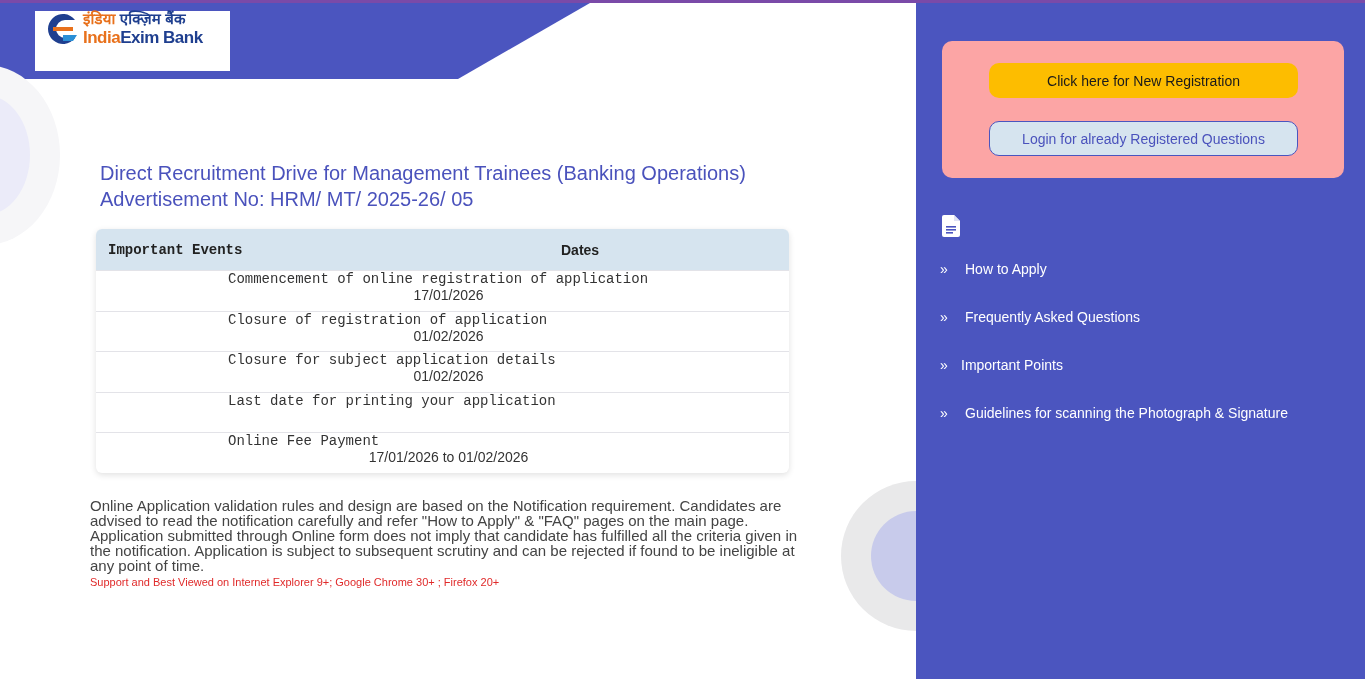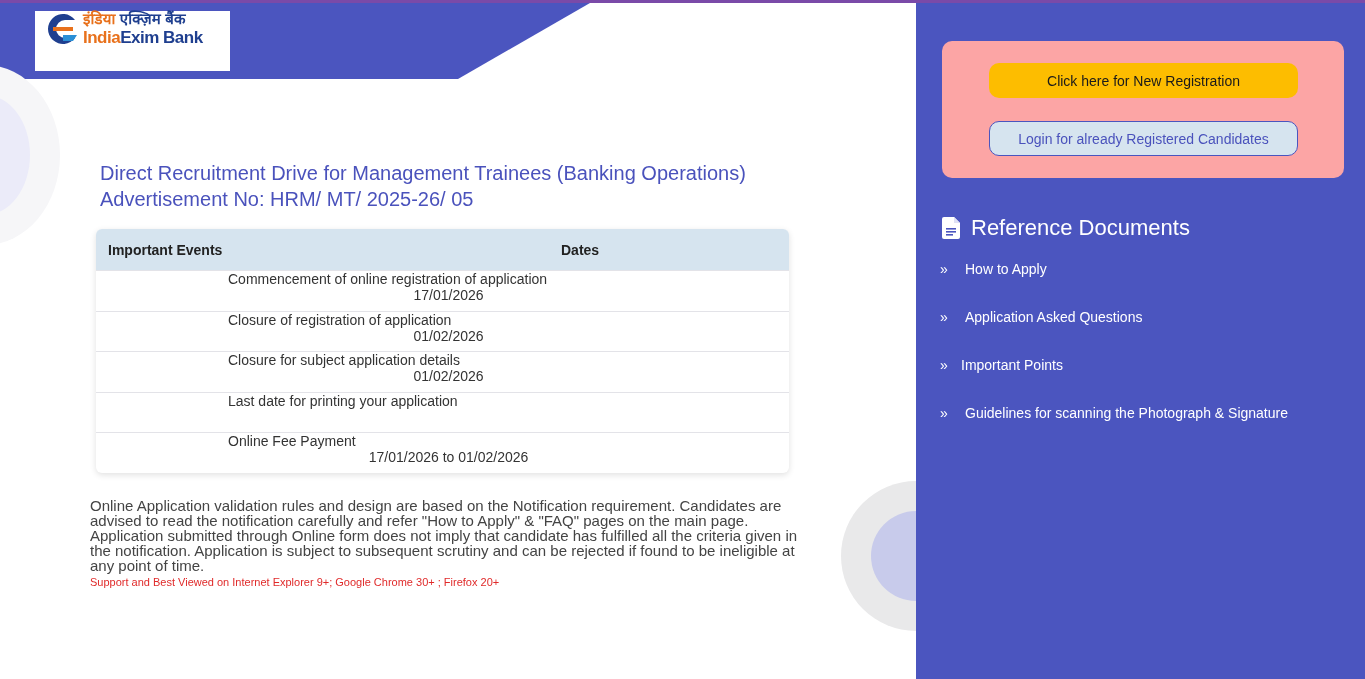--- a/index.html
+++ b/index.html
@@ -17,21 +17,21 @@
   .logo-en .orange { color: #e8711c; }
   .circ-left-outer { position: absolute; left: -90px; top: 65px; width: 150px; height: 180px; border-radius: 50%; background: #f6f6f8; }
   .circ-left-inner { position: absolute; left: -60px; top: 95px; width: 90px; height: 120px; border-radius: 50%; background: #ebebf9; }
   .circ-right-outer { position: absolute; left: 841px; top: 481px; width: 150px; height: 150px; border-radius: 50%; background: #e9e9ea; }
   .circ-right-inner { position: absolute; left: 871px; top: 511px; width: 90px; height: 90px; border-radius: 50%; background: #c8cbeb; }
   .title { position: absolute; left: 100px; top: 160px; font-size: 20px; color: #4a52bc; line-height: 26px; font-weight: normal; }
   .events-table { position: absolute; left: 96px; top: 229px; width: 693px; background: #fff; border-radius: 6px; box-shadow: 0 2px 6px rgba(0,0,0,0.12); overflow: hidden; border-collapse: collapse; }
   .events-table .thead { display: flex; height: 41px; background: #d6e4ef; align-items: center; font-weight: bold; font-size: 14px; color: #222; }
   .events-table .row { display: flex; height: 40.5px; align-items: center; font-size: 14px; color: #333; border-top: 1px solid #e3e3e8; flex-direction: column; }
   .events-table .row:first-of-type { border-top: none; }
-  .c1 { width: 453px; padding-left: 12px; }
+  .c1 { width: 453px; padding-left: 12px; font-family: Liberation Mono, monospace; }
   .c2 { flex: 1; padding-left: 12px; }
   .note { position: absolute; left: 90px; top: 498px; width: 725px; font-size: 15px; line-height: 15px; color: #444; }
   .support { position: absolute; left: 90px; top: 576px; font-size: 11px; color: #e02a2a; }
   .right { position: absolute; left: 916px; top: 3px; width: 449px; height: 676px; background: #4b55bf; }
   .card { position: absolute; left: 26px; top: 38px; width: 402px; height: 137px; background: #fca5a5; border-radius: 10px; }
   .btn-new { position: absolute; left: 47px; top: 22px; width: 309px; height: 35px; background: #fdbd00; border-radius: 10px; border: none; font-size: 14px; color: #1a1a1a; display: flex; align-items: center; justify-content: center; cursor: pointer; font-family: inherit; }
   .btn-login { position: absolute; left: 47px; top: 80px; width: 309px; height: 35px; background: #d6e4ef; border-radius: 10px; border: 1px solid #4b55bf; font-size: 14px; color: #4a52bc; display: flex; align-items: center; justify-content: center; cursor: pointer; font-family: inherit; }
   .ref-head { position: absolute; left: 26px; top: 212px; display: flex; align-items: center; color: #fff; }
   .ref-head .doc-icon { width: 18px; height: 22px; margin-right: 11px; }
   .ref-head .ref-title { font-size: 22px; }
@@ -102,44 +102,43 @@
     </div>
   </div>
 
   <p class="note">Online Application validation rules and design are based on the Notification requirement. Candidates are advised to read the notification carefully and refer "How to Apply" &amp; "FAQ" pages on the main page. Application submitted through Online form does not imply that candidate has fulfilled all the criteria given in the notification. Application is subject to subsequent scrutiny and can be rejected if found to be ineligible at any point of time.</p>
   <p class="support">Support and Best Viewed on Internet Explorer 9+; Google Chrome 30+ ; Firefox 20+</p>
 </div>
 
 <div class="right">
   <div class="card">
     <button class="btn-new">Click here for New Registration</button>
-    <button class="btn-login">Login for already Registered Candidates</button>
+    <button class="btn-login">Login for already Registered Questions</button>
   </div>
 
   <div class="ref-head">
     <span class="doc-icon">
       <svg width="18" height="22" viewBox="0 0 18 22">
         <path d="M2 0 H12 L18 6 V20 a2 2 0 0 1 -2 2 H2 a2 2 0 0 1 -2 -2 V2 a2 2 0 0 1 2 -2 Z" fill="#ffffff"></path>
         <path d="M12 0 V6 H18" fill="#dfe1f5"></path>
         <rect x="4" y="11" width="10" height="1.6" fill="#4b55bf"></rect>
         <rect x="4" y="14" width="10" height="1.6" fill="#4b55bf"></rect>
         <rect x="4" y="17" width="7" height="1.6" fill="#4b55bf"></rect>
       </svg>
     </span>
-    <span class="ref-title">Reference Documents</span>
   </div>
 
   <ul class="ref-list">
     <li class="ref-item">
       <span class="chev">»</span>
       <span class="lbl">How to Apply</span>
     </li>
     <li class="ref-item">
       <span class="chev">»</span>
-      <span class="lbl">Application Asked Questions</span>
+      <span class="lbl">Frequently Asked Questions</span>
     </li>
     <li class="ref-item">
       <span class="chev" style="margin-right:7px">»</span>
       <span class="lbl">Important Points</span>
     </li>
     <li class="ref-item">
       <span class="chev">»</span>
       <span class="lbl">Guidelines for scanning the Photograph &amp; Signature</span>
     </li>
   </ul>

